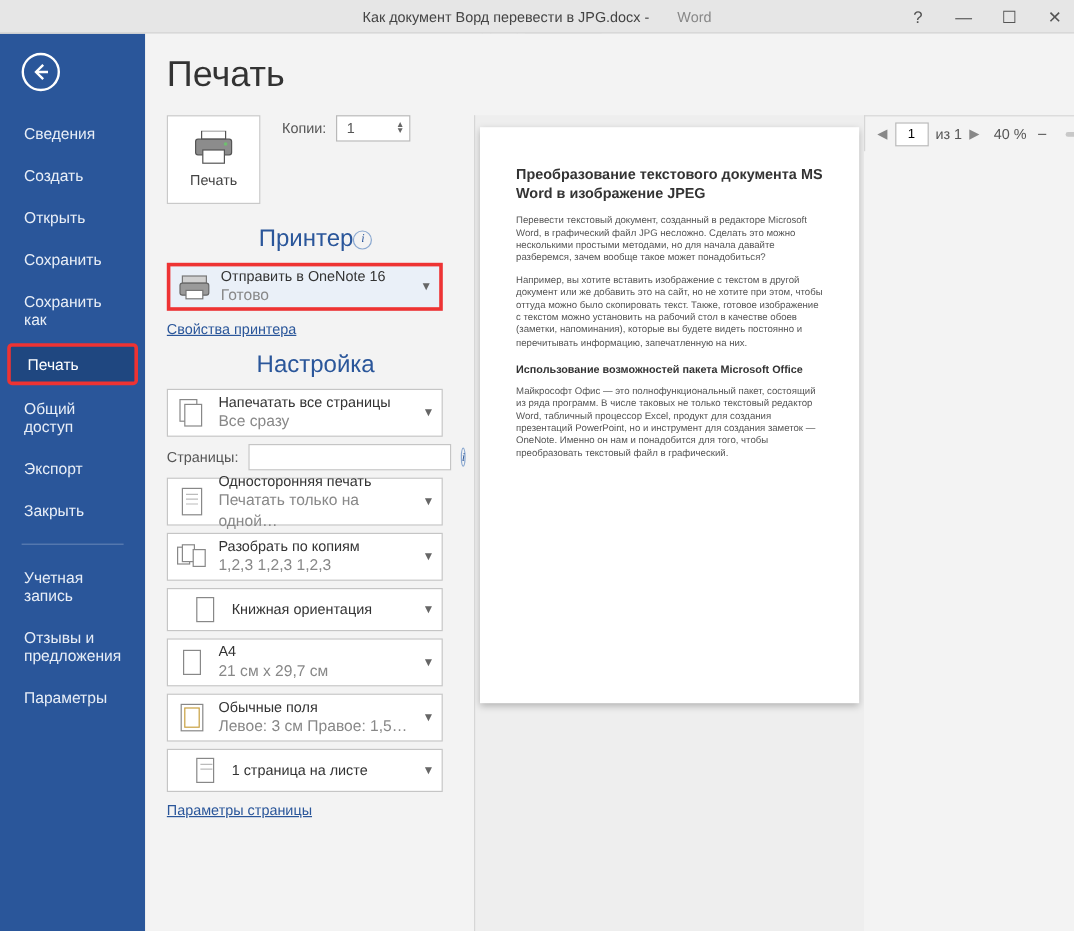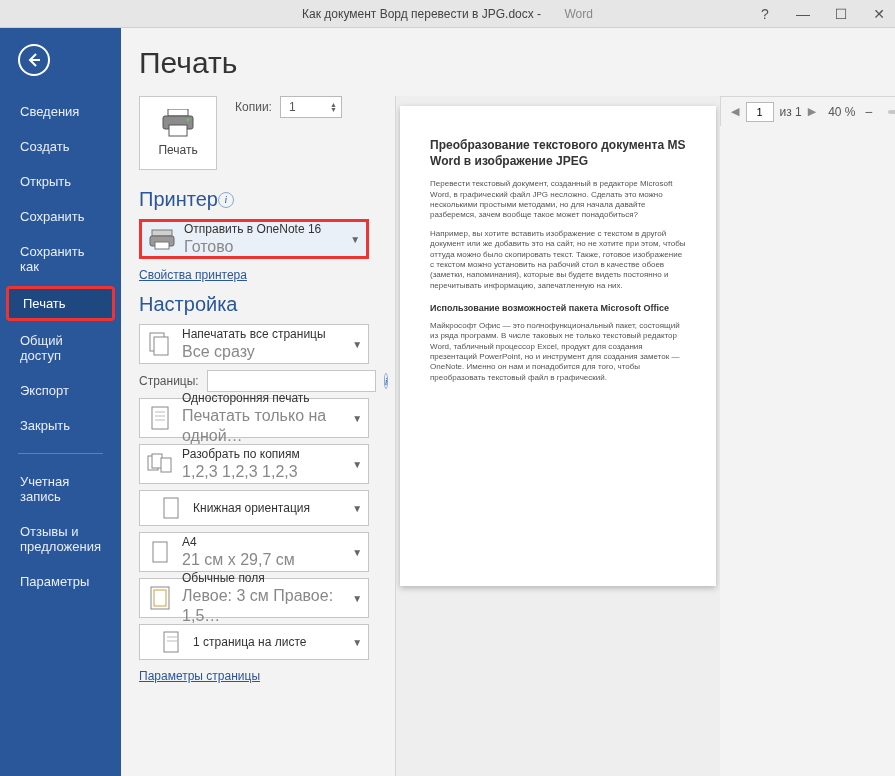--- a/index.html
+++ b/index.html
@@ -64,36 +64,36 @@
   .copies { display: flex; align-items: center; gap: 8px; font-size: 12px; color: #555; margin-top: 0; }
   .copies .spin {
     width: 62px; height: 22px; border: 1px solid #b9b9b9; background: #fff;
     display: flex; align-items: center; justify-content: space-between;
     padding: 0 4px 0 8px; font-size: 12px;
   }
   .spin .arrows { display: flex; flex-direction: column; font-size: 7px; line-height: 5px; color: #666; cursor: pointer; }
 
   .section-head {
     font-size: 20px; font-weight: 300; color: #2a569a; margin: 6px 0 8px 0;
-    display: flex; align-items: center; justify-content: flex-start;
+    display: flex; align-items: center; justify-content: center;
   }
   .info-icon {
     width: 16px; height: 16px; border: 1px solid #8aa8d0; border-radius: 50%;
     display: inline-flex; align-items: center; justify-content: center;
     font-size: 10px; color: #2a569a; font-style: italic; font-family: Georgia, serif;
   }
 
   .dd {
     width: 230px; height: 40px; background: #fff; border: 1px solid #c5c5c5;
     display: flex; align-items: center; padding: 0 6px; gap: 8px;
     font-size: 12px; color: #333; cursor: pointer; margin-bottom: 6px; position: relative;
   }
   .dd .ico { width: 28px; height: 28px; flex-shrink: 0; display: flex; align-items: center; justify-content: center; }
   .dd .txt { flex: 1; line-height: 1.25; overflow: hidden; }
-  .dd .txt .sub { color: #888; font-size: 16px; }
+  .dd .txt .sub { color: #888; font-size: 13px; }
   .dd .caret { color: #666; font-size: 10px; }
   .dd.highlight { border: 3px solid #e33; border-radius: 0; background: #eaf0f8; }
   .dd-narrow { height: 36px; padding-left: 17px; }
 
   .link-row { text-align: left; width: 230px; margin: 2px 0 10px; }
   .wlink { color: #2a569a; font-size: 12px; text-decoration: underline; cursor: pointer; }
 
   .pages-row { display: flex; align-items: center; gap: 8px; font-size: 12px; color: #555; width: 230px; margin: 4px 0 6px; }
   .pages-row input {
     flex: 1; height: 22px; border: 1px solid #c5c5c5; background: #fff; padding: 0 6px; font-size: 12px;

